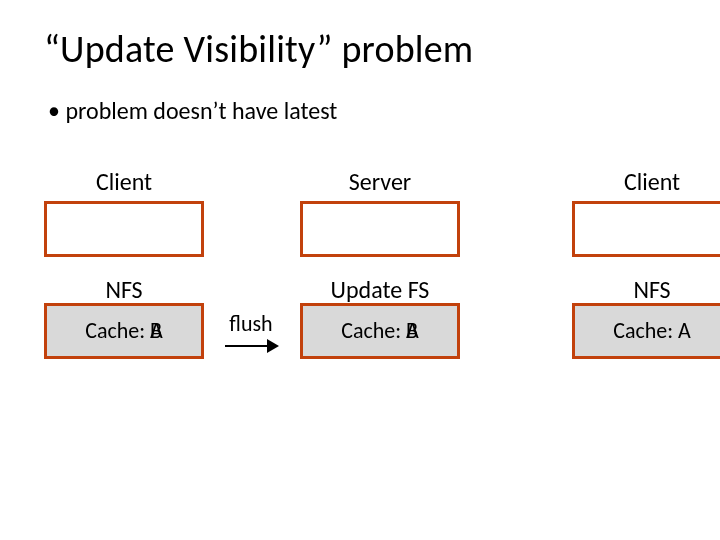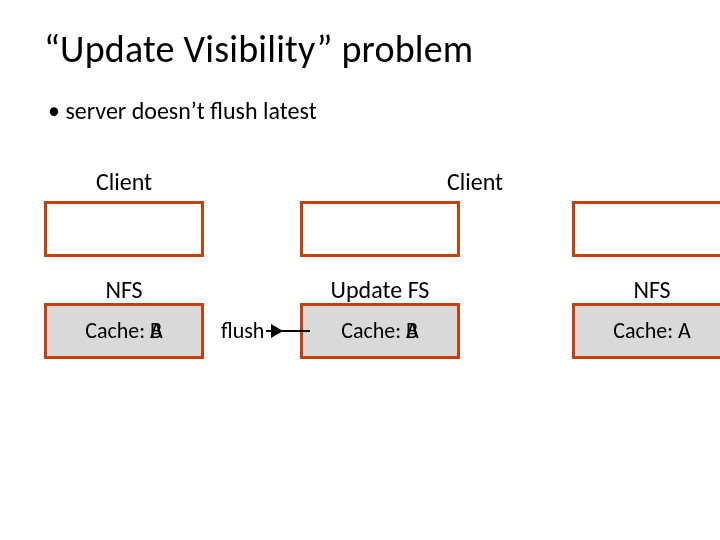--- a/index.html
+++ b/index.html
@@ -87,21 +87,21 @@
     position: absolute;
     left: 0;
     top: 0;
   }
 
   
   .flush {
     width: 62px;
     flex: none;
     display: flex;
-    flex-direction: row;
+    flex-direction: column;
     align-items: center;
     justify-content: center;
     position: relative;
   }
   .flush-label {
     font-size: 22px;
     margin-bottom: 2px;
     margin-right: 2px;
   }
   .arrow {
@@ -128,25 +128,26 @@
     border-bottom: 7px solid transparent;
   }
 </style>
 </head>
 <body>
 
 <div class="slide">
 
   <h1 class="title">“Update Visibility” problem</h1>
 
-  <p class="bullet">server doesn’t flush latest</p>
+  <p class="bullet">problem doesn’t have latest</p>
 
   <div class="row headers">
     <div class="col label">Client</div>
     <div class="gap"></div>
+    <div class="col label">Server</div>
     <div class="gap wide"></div>
     <div class="col label">Client</div>
   </div>
 
   <div class="row">
     <div class="col">
         <div class="box empty"></div>
       </div>
     <div class="gap"></div>
     <div class="col">

